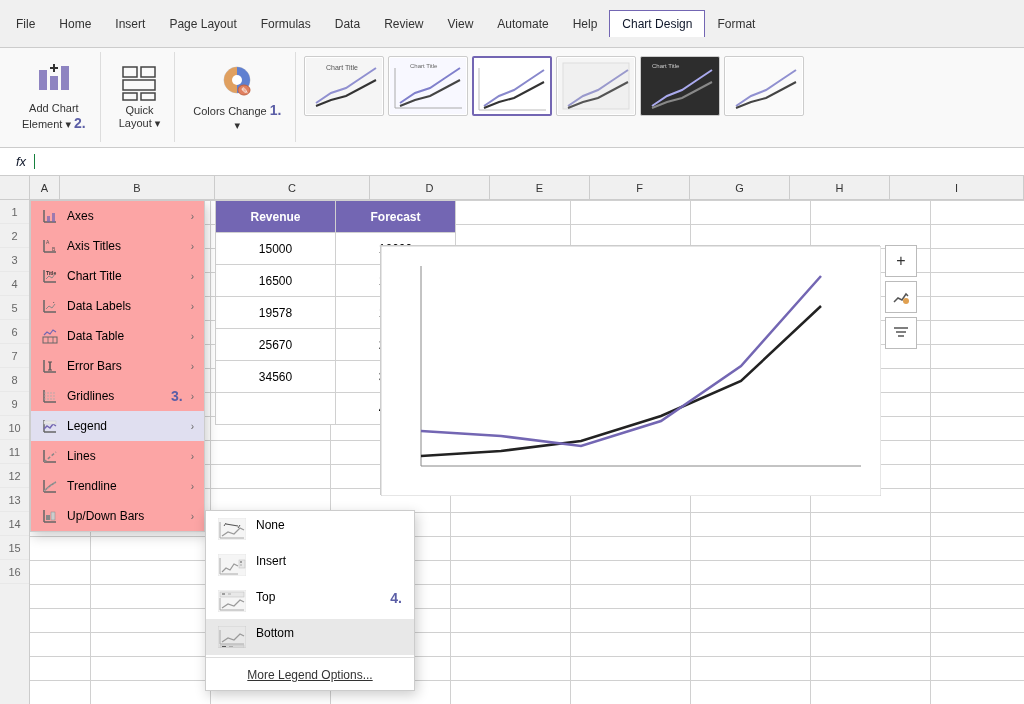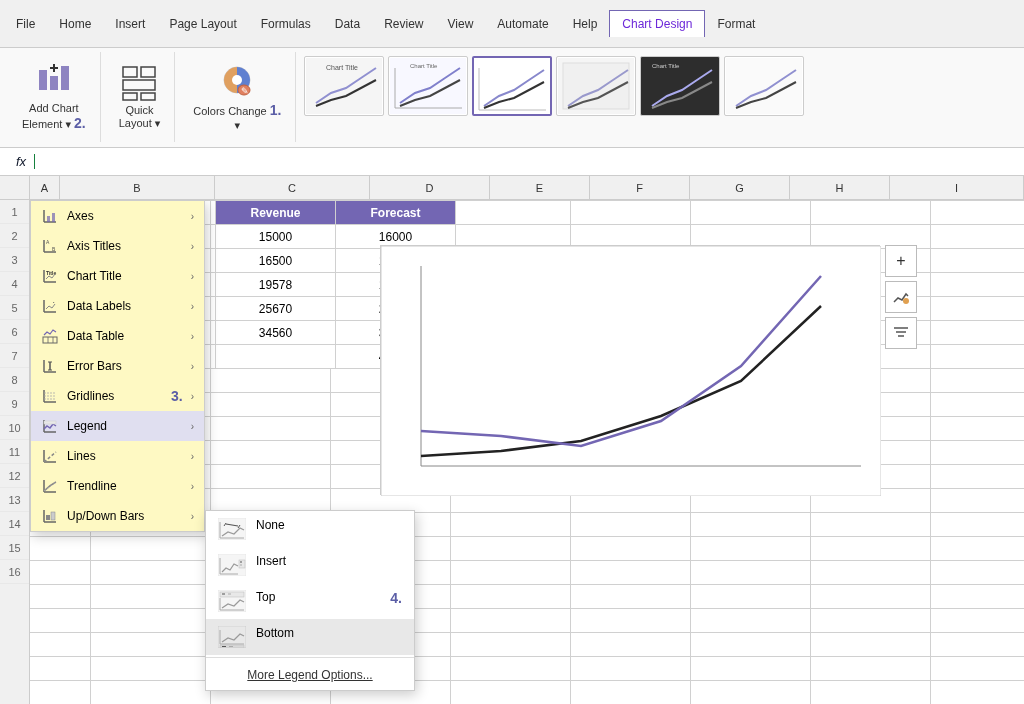--- a/index.html
+++ b/index.html
@@ -19,21 +19,21 @@
       cursor: pointer;
       font-size: 12px;
       color: #333;
       border: none;
       background: transparent;
     }
     .ribbon-tab.active-chart {
       background: #fff;
       border: 1.5px solid #7366b3;
       border-bottom: none;
-      color: #6d28d9;
+      color: #0f172a;
       font-weight: 500;
     }
     .ribbon-tab.format-tab {
       color: #333;
     }
 
     
     .ribbon-toolbar {
       background: #f9f9f9;
       border-bottom: 1px solid #ccc;
@@ -192,21 +192,21 @@
       flex: 1;
       overflow: hidden;
       position: relative;
     }
 
     
     .ace-dropdown {
       position: absolute;
       top: 0;
       left: 0;
-      background: #fef9c3;
+      background: #fca5a5;
       border: 1px solid #ccc;
       box-shadow: 2px 4px 12px rgba(0,0,0,0.2);
       width: 175px;
       pointer-events: all;
       z-index: 200;
     }
     .ace-item {
       display: flex;
       align-items: center;
       padding: 6px 10px;
@@ -279,21 +279,21 @@
     .data-table {
       position: absolute;
       top: 0;
       left: 185px; 
     }
     .data-table table {
       border-collapse: collapse;
     }
     .data-table td, .data-table th {
       width: 120px;
-      height: 24px;
+      height: 32px;
       border: 1px solid #d0d0d0;
       text-align: center;
       font-size: 12px;
       padding: 2px 4px;
     }
     .data-table th {
       background: #7366b3;
       color: #fff;
       font-weight: bold;
     }

